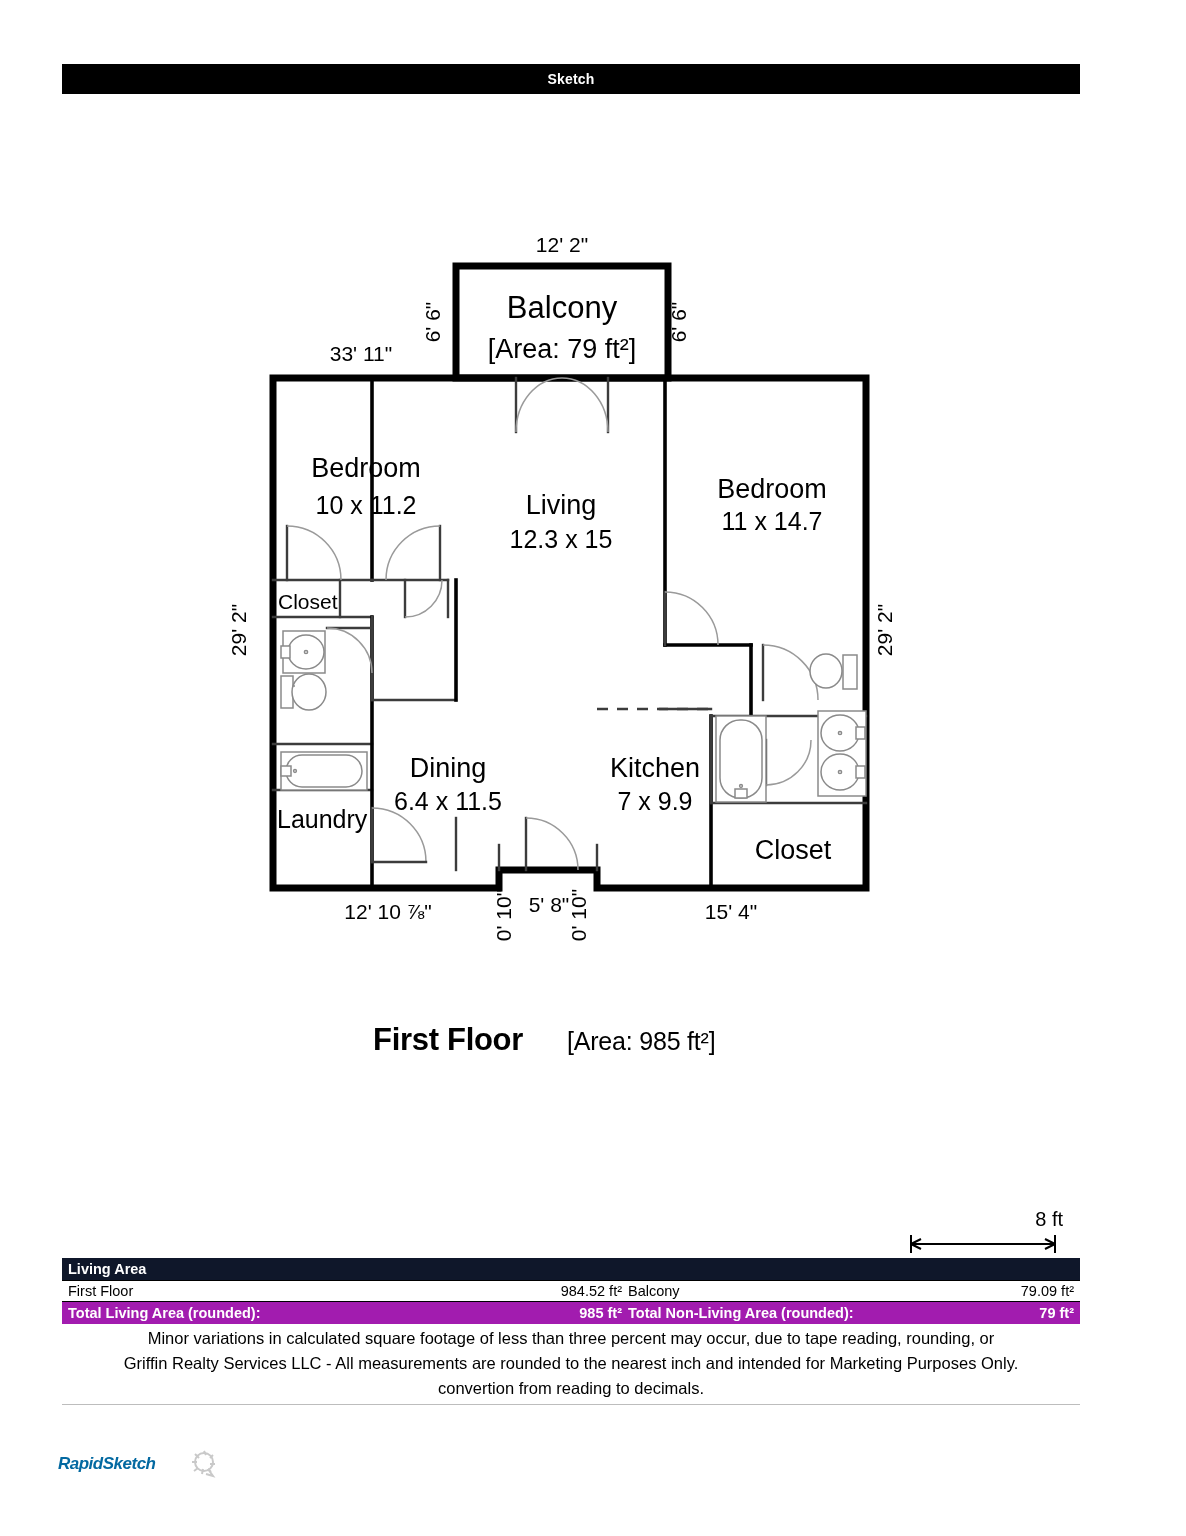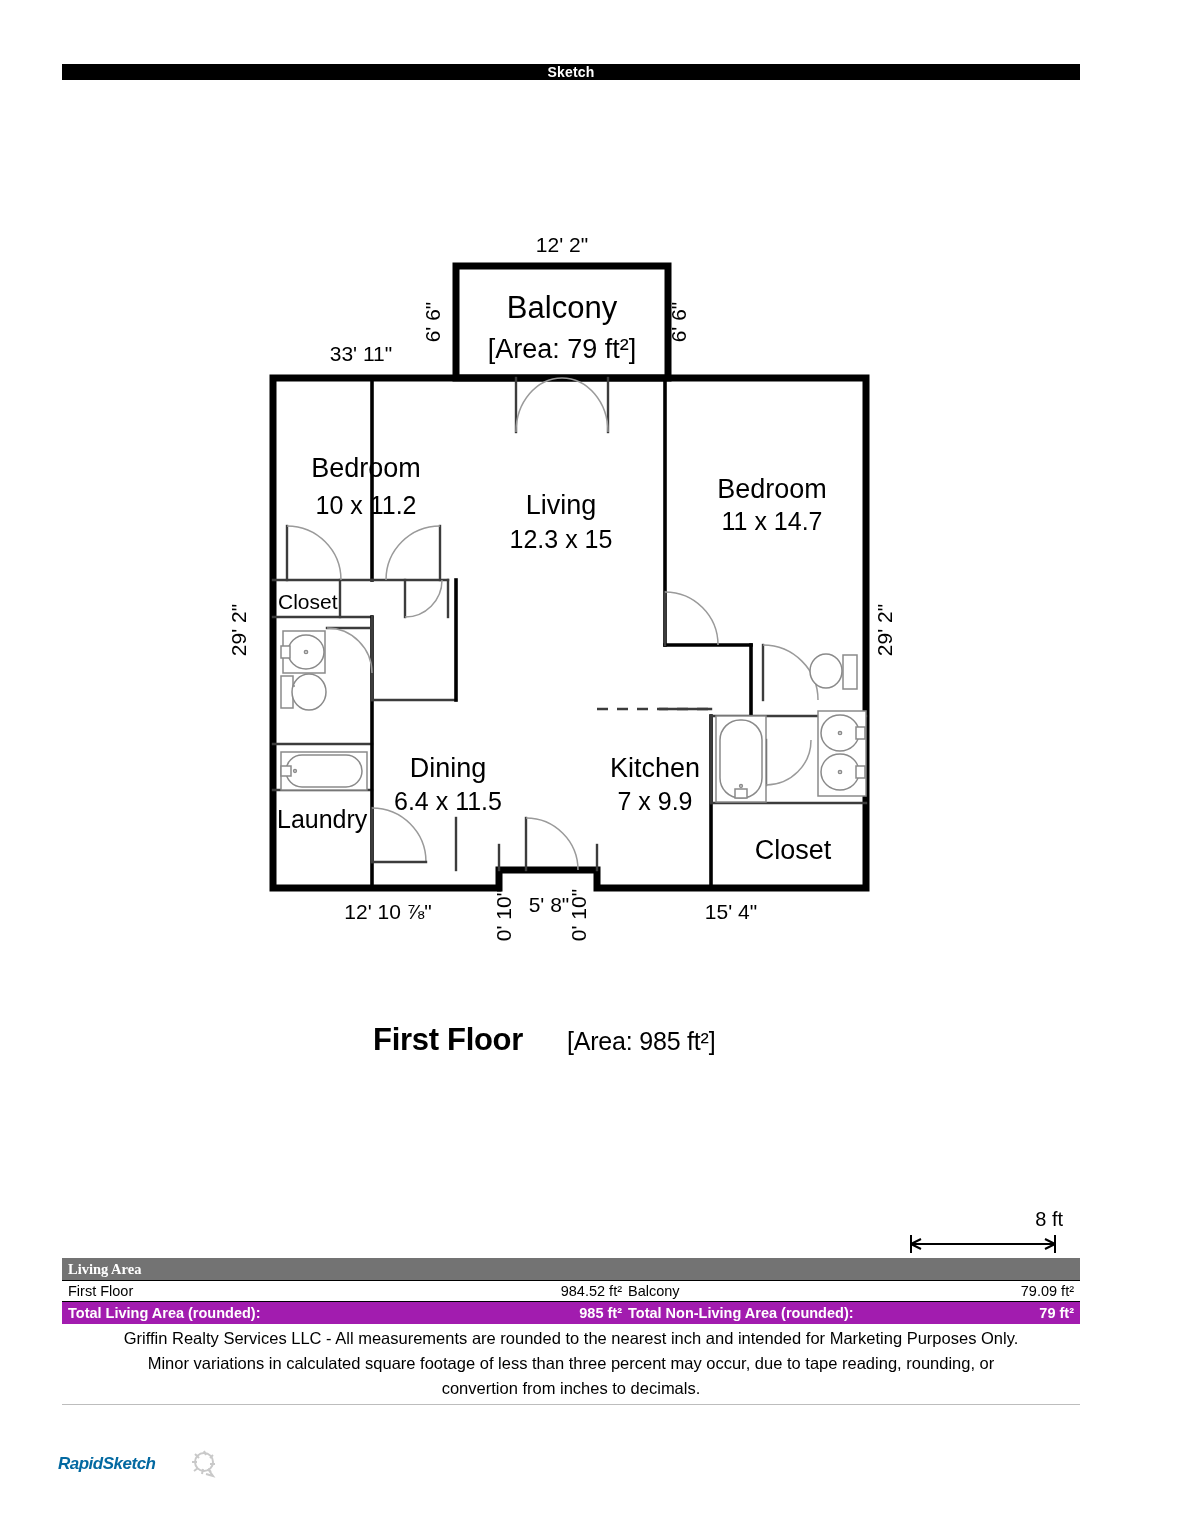--- a/index.html
+++ b/index.html
@@ -21,21 +21,21 @@
     width: 1186px;
     height: 1536px;
   }
 
   
   .title-bar {
     position: absolute;
     left: 62px;
     top: 64px;
     width: 1018px;
-    height: 16px;
+    height: 30px;
     background: #000000;
     color: #ffffff;
     font-family: "Liberation Sans", sans-serif;
     font-size: 14px;
     font-weight: bold;
     display: flex;
     align-items: center;
     justify-content: center;
     letter-spacing: 0.2px;
   }
@@ -97,24 +97,23 @@
     font-family: "Liberation Sans", sans-serif;
     font-size: 14.5px;
   }
   .summary .row {
     display: flex;
     align-items: center;
     height: 22px;
     box-sizing: border-box;
   }
   .summary .row.header {
-    background: #737373;
+    background: #0f172a;
     color: #ffffff;
     font-weight: bold;
-    font-family: Liberation Serif, serif;
   }
   .summary .row.body {
     background: #ffffff;
     color: #000000;
     border-top: 1px solid #000000;
     border-bottom: 1px solid #000000;
   }
   .summary .row.total {
     background: #a21caf;
     color: #ffffff;
@@ -383,23 +382,23 @@
     </div>
     <div class="row total">
       <div class="c-left">Total Living Area (rounded):</div>
       <div class="c-val1">985 ft²</div>
       <div class="c-mid">Total Non-Living Area (rounded):</div>
       <div class="c-val2">79 ft²</div>
     </div>
   </div>
 
   <div class="disclaimer">
+    <div>Minor variations in calculated square footage of less than three percent may occur, due to tape reading, rounding, or</div>
     <div>Griffin Realty Services LLC - All measurements are rounded to the nearest inch and intended for Marketing Purposes Only.</div>
-    <div>Minor variations in calculated square footage of less than three percent may occur, due to tape reading, rounding, or</div>
-    <div>convertion from inches to decimals.</div>
+    <div>convertion from reading to decimals.</div>
   </div>
 
   <div class="divider"></div>
 
 
   <div class="watermark">
     <span class="wm-text">RapidSketch</span>
     <svg width="40" height="30" style="position:absolute;left:128px;top:0;">
       <g fill="none" stroke="#c9c9c9" stroke-width="2">
         <circle cx="18" cy="13" r="9"></circle>

